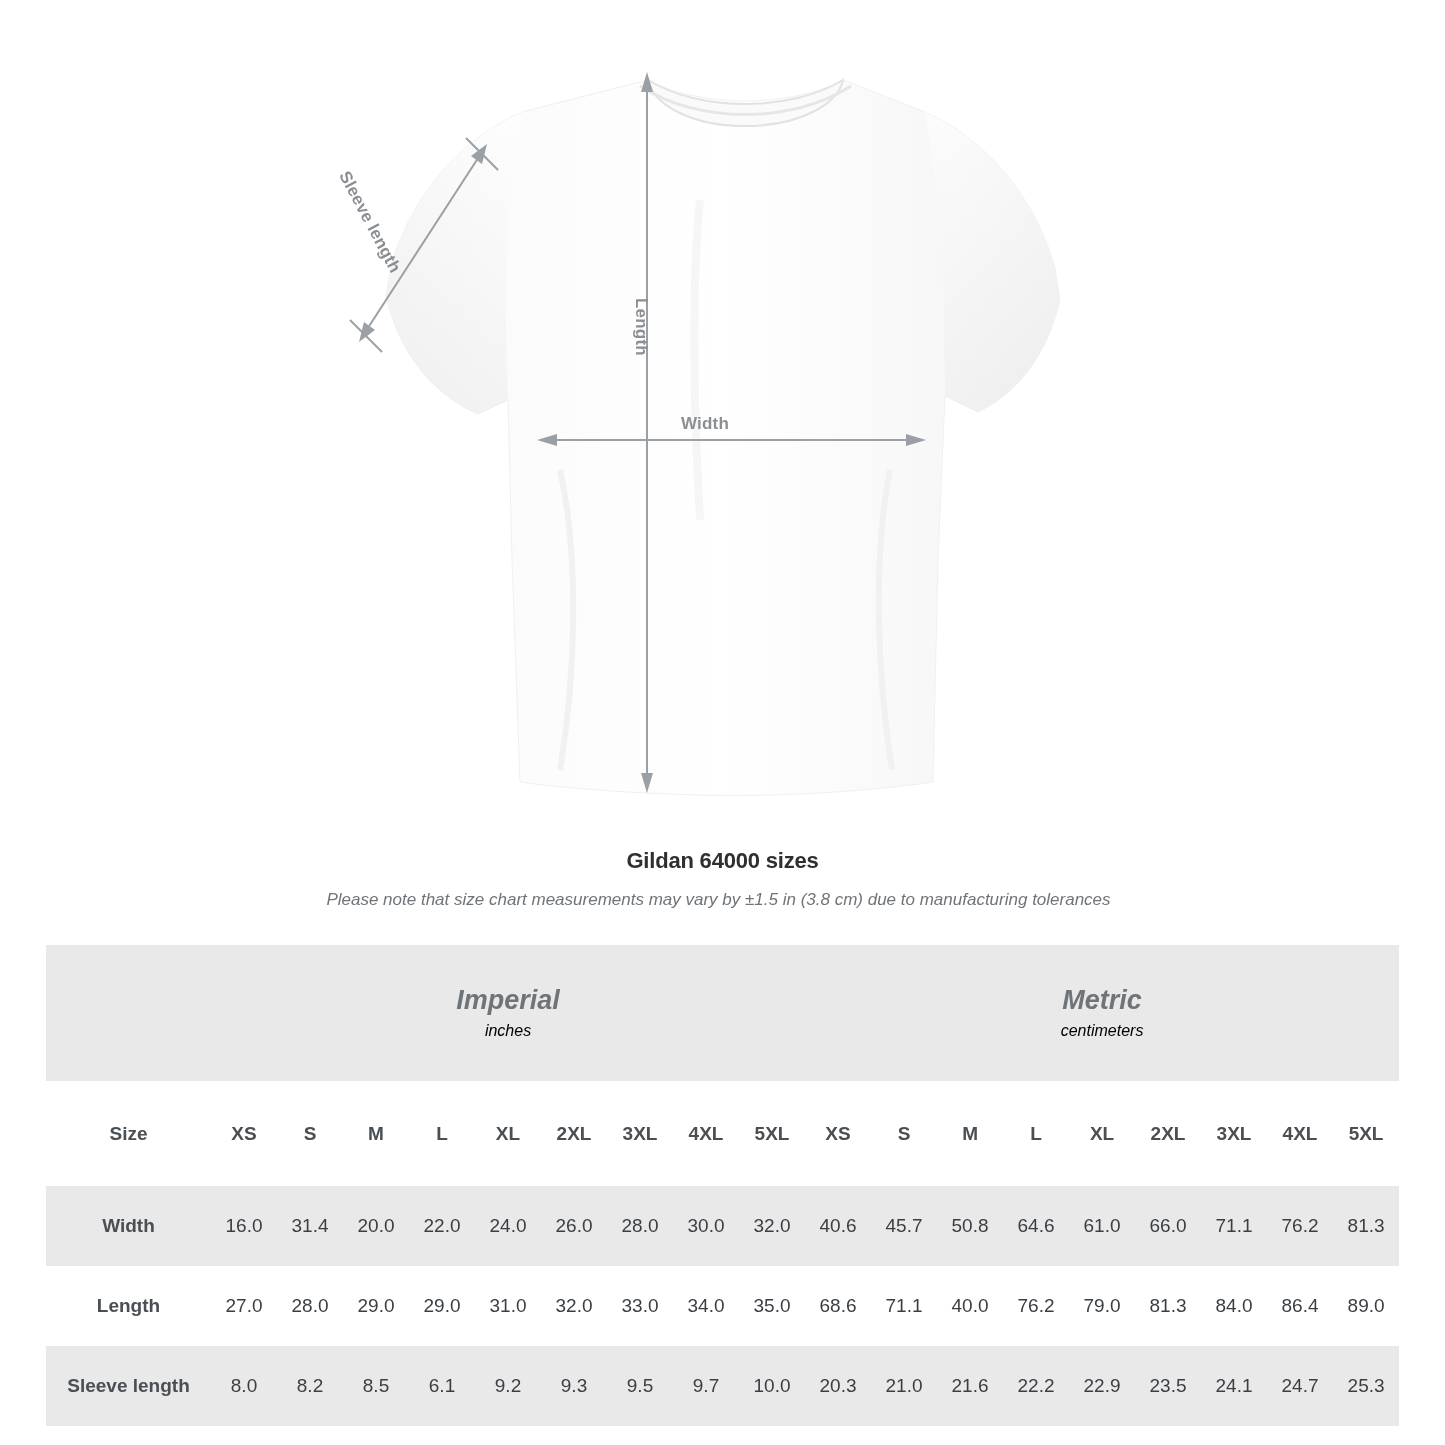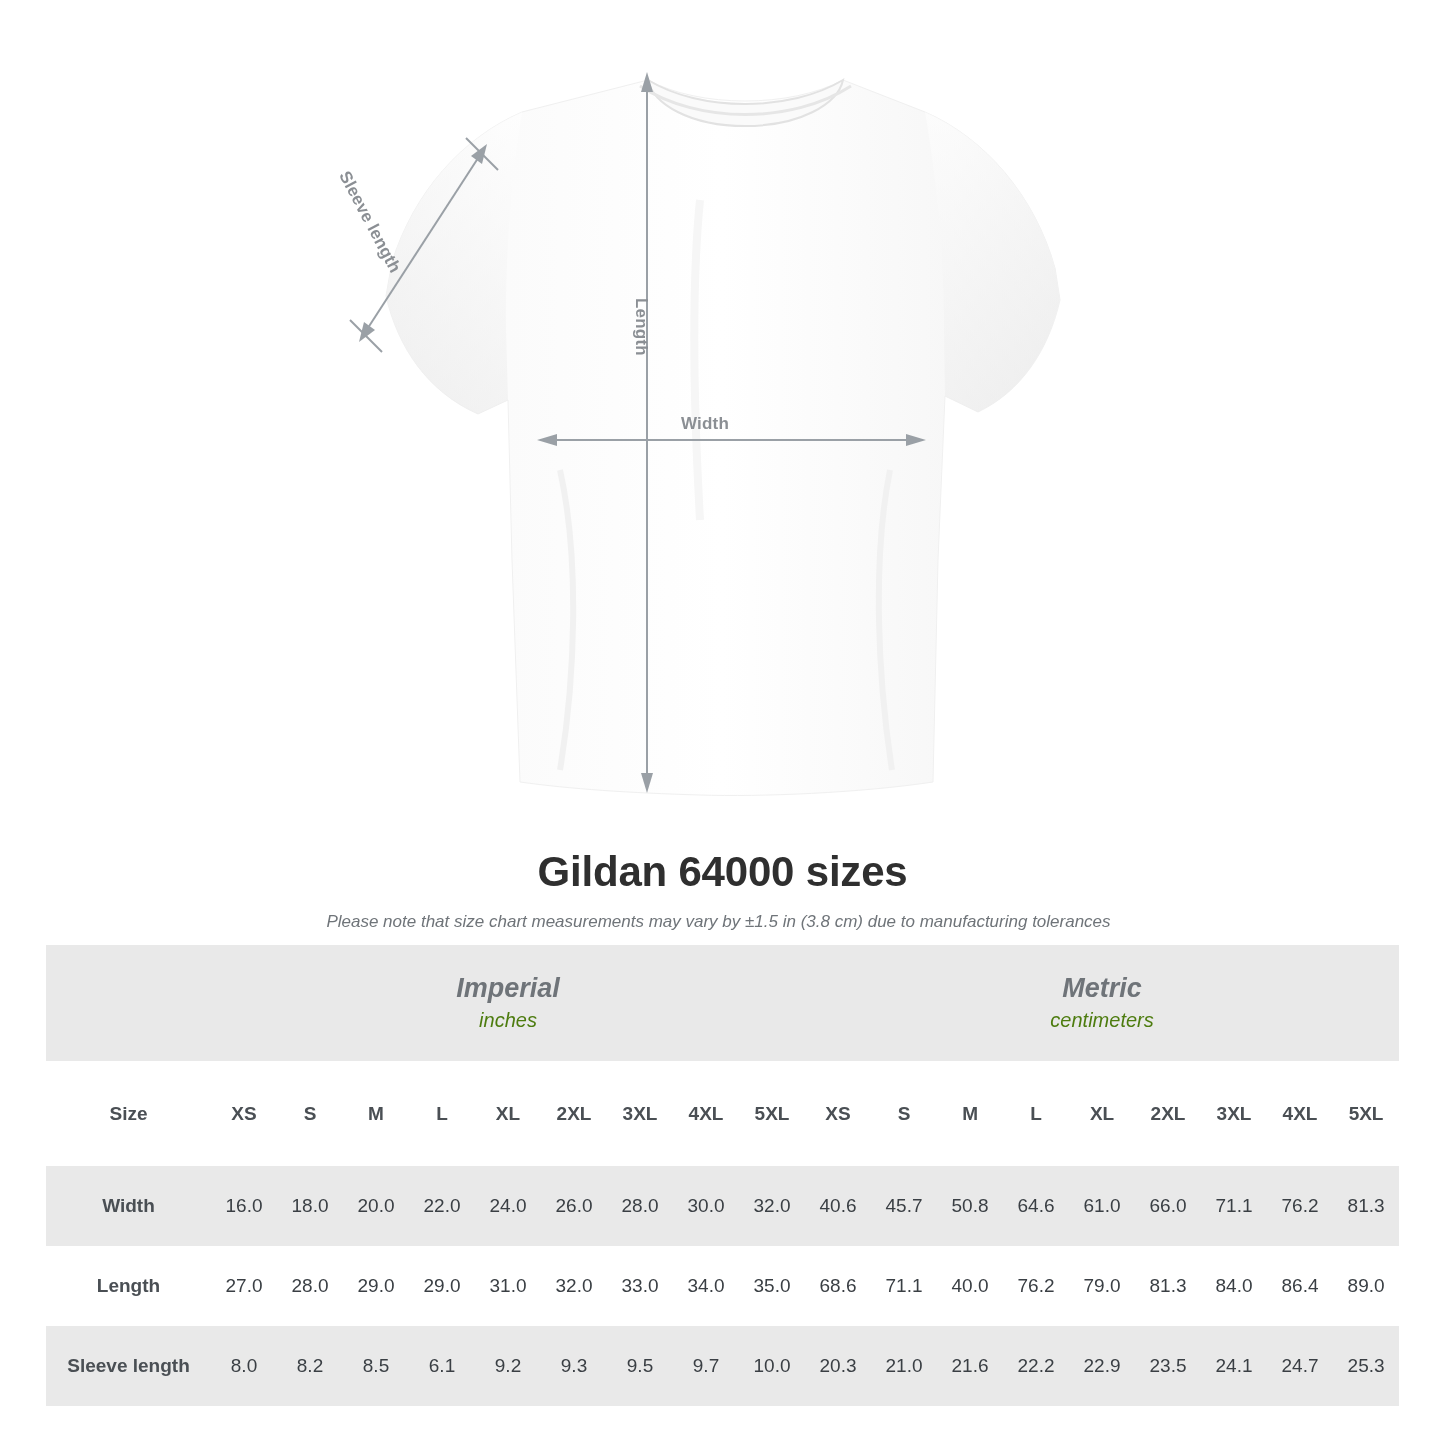--- a/index.html
+++ b/index.html
@@ -50,21 +50,21 @@
     transform-origin: left top;
   }
   .dim-label.width {
     left: 681px;
     top: 414px;
   }
 
   
   .chart-heading {
     text-align: center;
-    font-size: 42px;
+    font-size: 22px;
     font-weight: bold;
     color: #2f2f2f;
     margin: 18px 0 0 0;
     letter-spacing: -0.2px;
   }
   .chart-note {
     text-align: center;
     font-size: 17px;
     font-style: italic;
     color: #6f7479;
@@ -82,36 +82,36 @@
     border-collapse: collapse;
     width: 1353px;
     table-layout: fixed;
   }
   table.size-table td,
   table.size-table th {
     padding: 0;
     margin: 0;
   }
   .unit-head {
-    height: 116px;
+    height: 136px;
     background: #e9e9e9;
     text-align: center;
     vertical-align: middle;
   }
   .unit-head .unit-name {
     font-size: 27px;
     font-style: italic;
     font-weight: bold;
     color: #6f7479;
     line-height: 1.1;
   }
   .unit-head .unit-sub {
-    font-size: 20px;
+    font-size: 16px;
     font-style: italic;
-    color: #4d7c0f;
+    color: #000000;
     padding-top: 6px;
   }
   .corner-cell {
     background: #e9e9e9;
   }
 
   tr.row-head td {
     height: 105px;
     background: #ffffff;
     text-align: center;
@@ -278,21 +278,21 @@
           <td>L</td>
           <td>XL</td>
           <td>2XL</td>
           <td>3XL</td>
           <td>4XL</td>
           <td>5XL</td>
         </tr>
         <tr class="row-band shaded">
           <td class="label-cell">Width</td>
           <td>16.0</td>
-          <td>18.0</td>
+          <td>31.4</td>
           <td>20.0</td>
           <td>22.0</td>
           <td>24.0</td>
           <td>26.0</td>
           <td>28.0</td>
           <td>30.0</td>
           <td>32.0</td>
           <td>40.6</td>
           <td>45.7</td>
           <td>50.8</td>

